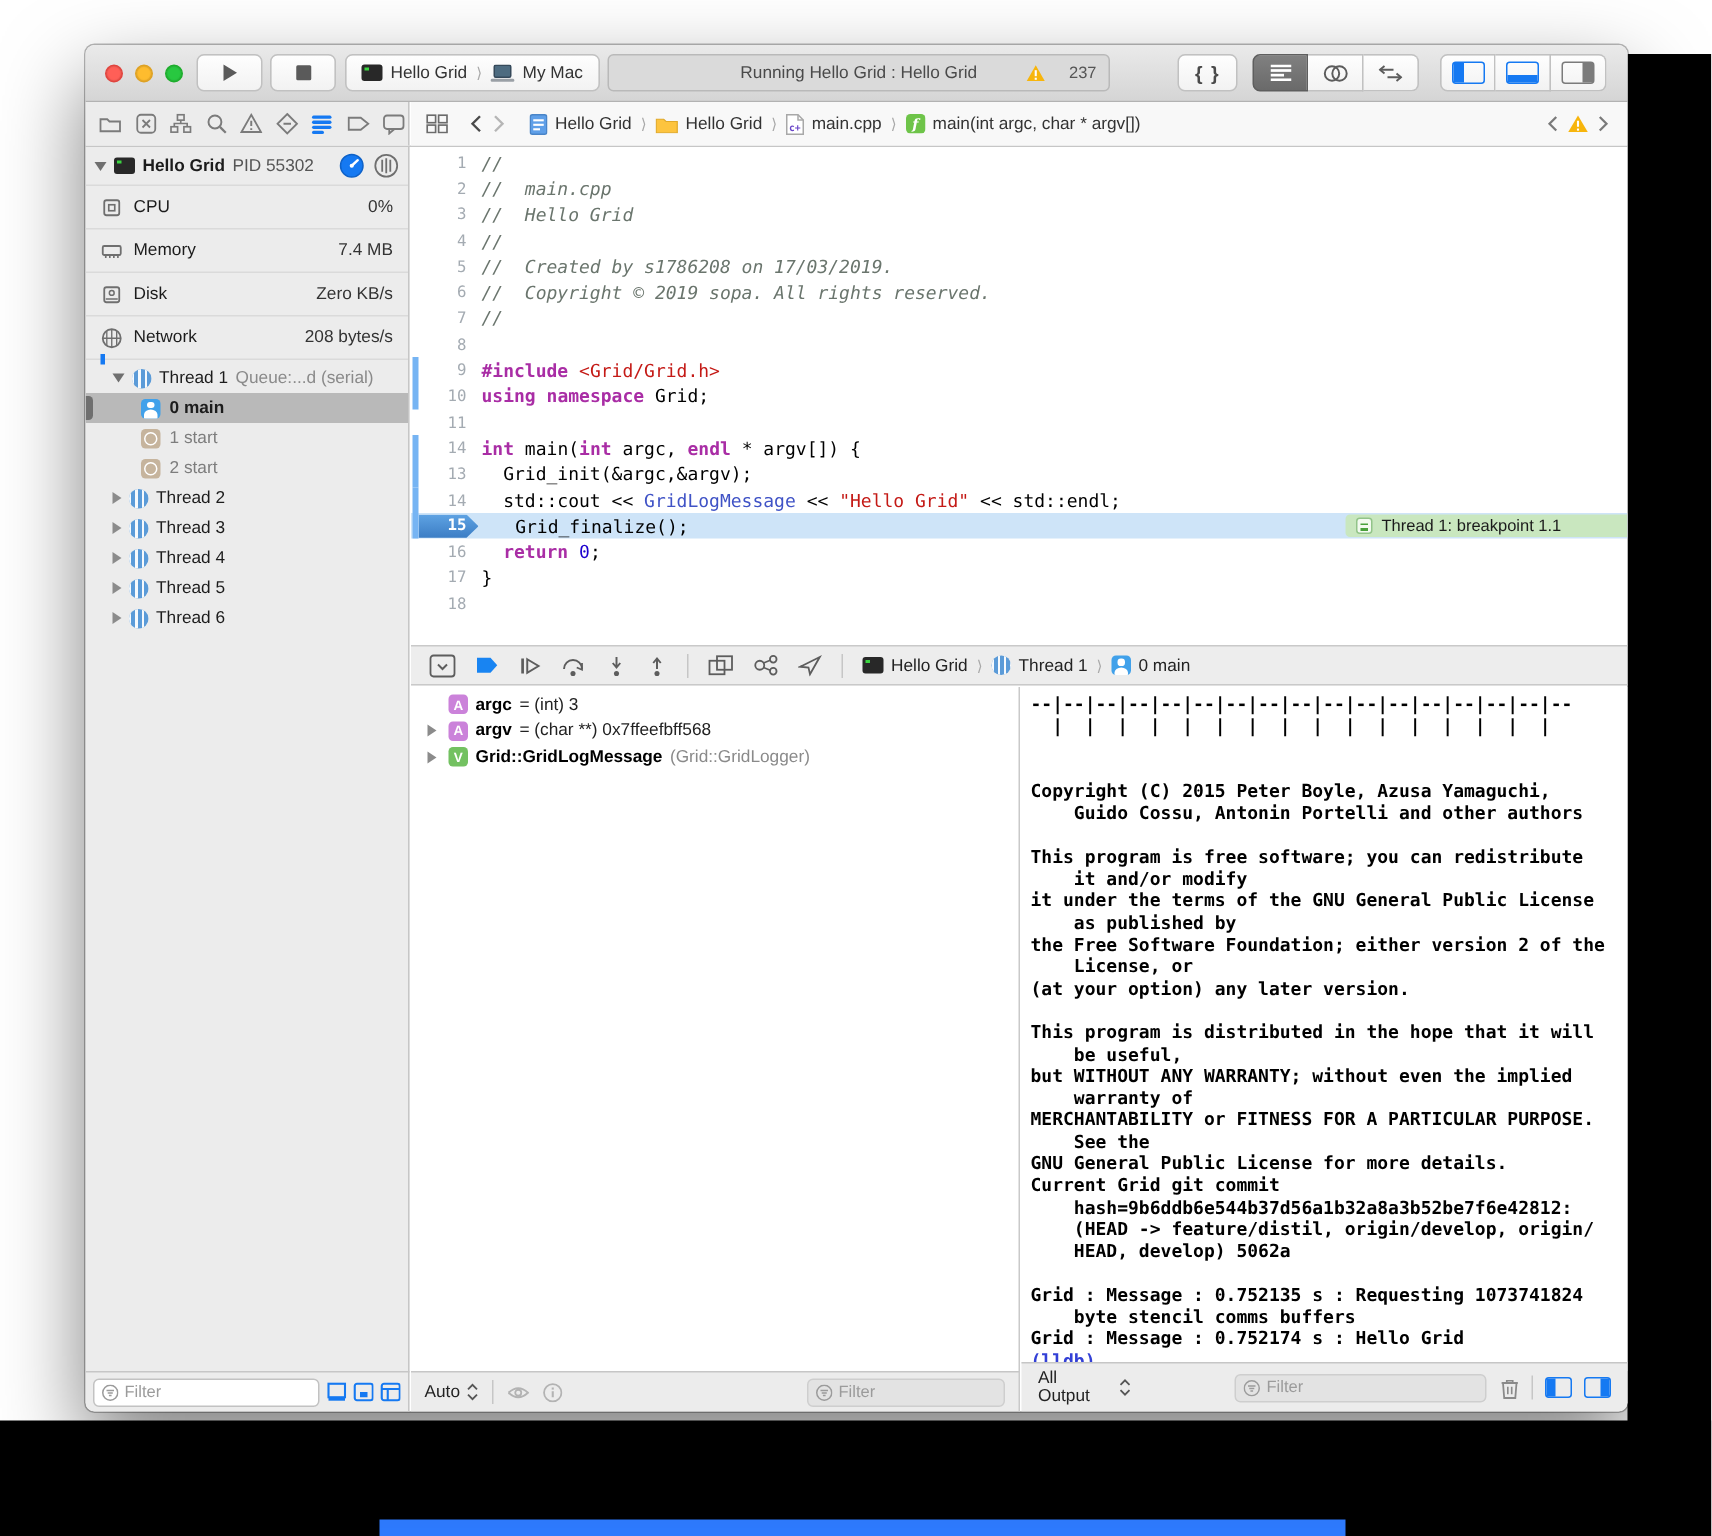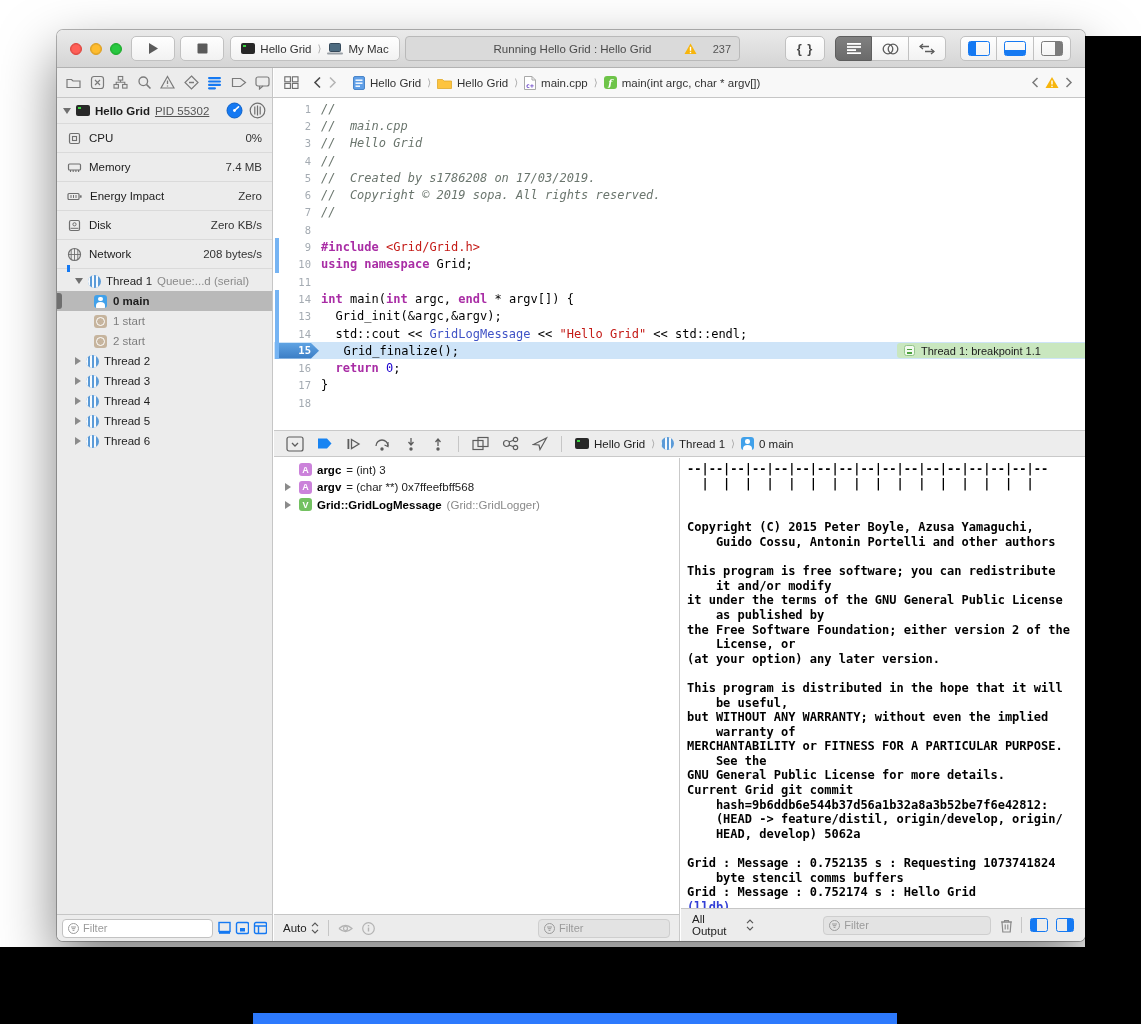--- a/index.html
+++ b/index.html
@@ -44,21 +44,21 @@
   .jumpbar { position:absolute; left:217px; right:0; top:0; bottom:0; background:#f8f8f8;
              display:flex; align-items:center; font-size:11.5px; color:#333; padding-left:10px; gap:6px; }
   .crumbsep { color:#a8a8a8; font-size:10px; padding:0 1px; }
   .jb-right { margin-left:auto; display:flex; align-items:center; gap:6px; padding-right:12px; }
 
   
   .sb { position:absolute; left:0; top:68px; width:216px; bottom:27px; background:#ececec;
         border-right:1px solid #c6c6c6; font-size:11.5px; color:#1c1c1c; overflow:hidden; }
   .prow { height:25px; display:flex; align-items:center; gap:5px; padding:0 6px; }
   .pname { font-weight:bold; }
-  .ppid { color:#555;text-decoration:underline; }
+  .ppid { color:#555; }
   .grow { height:29px; display:flex; align-items:center; gap:7px; padding:0 10px; border-top:1px solid #dadada; }
   .gval { margin-left:auto; color:#333; }
   .tsec { border-top:1px solid #dadada; padding-top:2px; }
   .trow { height:20px; display:flex; align-items:center; gap:5px; padding-left:18px; position:relative; }
   .trow .detail { color:#8a8a8a; }
   .frow { height:20px; display:flex; align-items:center; gap:6px; padding-left:37px; position:relative; }
   .frow.sel { background:#b9b9b9; }
   .frow.sel .notch { position:absolute; left:0; top:2px; width:5px; height:16px; background:#6f6f6f; border-radius:0 3px 3px 0; }
   .fmuted { color:#7d7d7d; }
   .netTick { position:absolute; left:10px; width:3px; height:7px; background:#1579f2; }
@@ -367,29 +367,20 @@
       </div>
       <div class="grow">
         <svg width="15" height="15">
           <rect x="1.5" y="4" width="12" height="6" rx="1" fill="none" stroke="#6f6f6f" stroke-width="1.2"></rect>
           <path d="M3.5 10 V12 M6.2 10 V12 M8.9 10 V12 M11.6 10 V12" stroke="#6f6f6f" stroke-width="1.1"></path>
         </svg>
         <span>Memory</span>
         <span class="gval">7.4 MB</span>
       </div>
       <div class="grow">
-        <svg width="16" height="15">
-          <rect x="1" y="4.5" width="11" height="6" rx="1" fill="none" stroke="#6f6f6f" stroke-width="1.2"></rect>
-          <rect x="12.8" y="6.3" width="1.8" height="2.4" fill="#6f6f6f"></rect>
-          <path d="M4 6 V9 M6.5 6 V9 M9 6 V9" stroke="#6f6f6f" stroke-width="1"></path>
-        </svg>
-        <span>Energy Impact</span>
-        <span class="gval">Zero</span>
-      </div>
-      <div class="grow">
         <svg width="15" height="15">
           <rect x="2.5" y="2.5" width="10" height="10" rx="1.5" fill="none" stroke="#6f6f6f" stroke-width="1.2"></rect>
           <circle cx="7.5" cy="6.3" r="1.6" fill="none" stroke="#6f6f6f" stroke-width="1"></circle>
           <path d="M3.5 10.3 H11.5" stroke="#6f6f6f" stroke-width="1"></path>
         </svg>
         <span>Disk</span>
         <span class="gval">Zero KB/s</span>
       </div>
       <div class="grow" style="position:relative;">
         <svg width="15" height="15">

